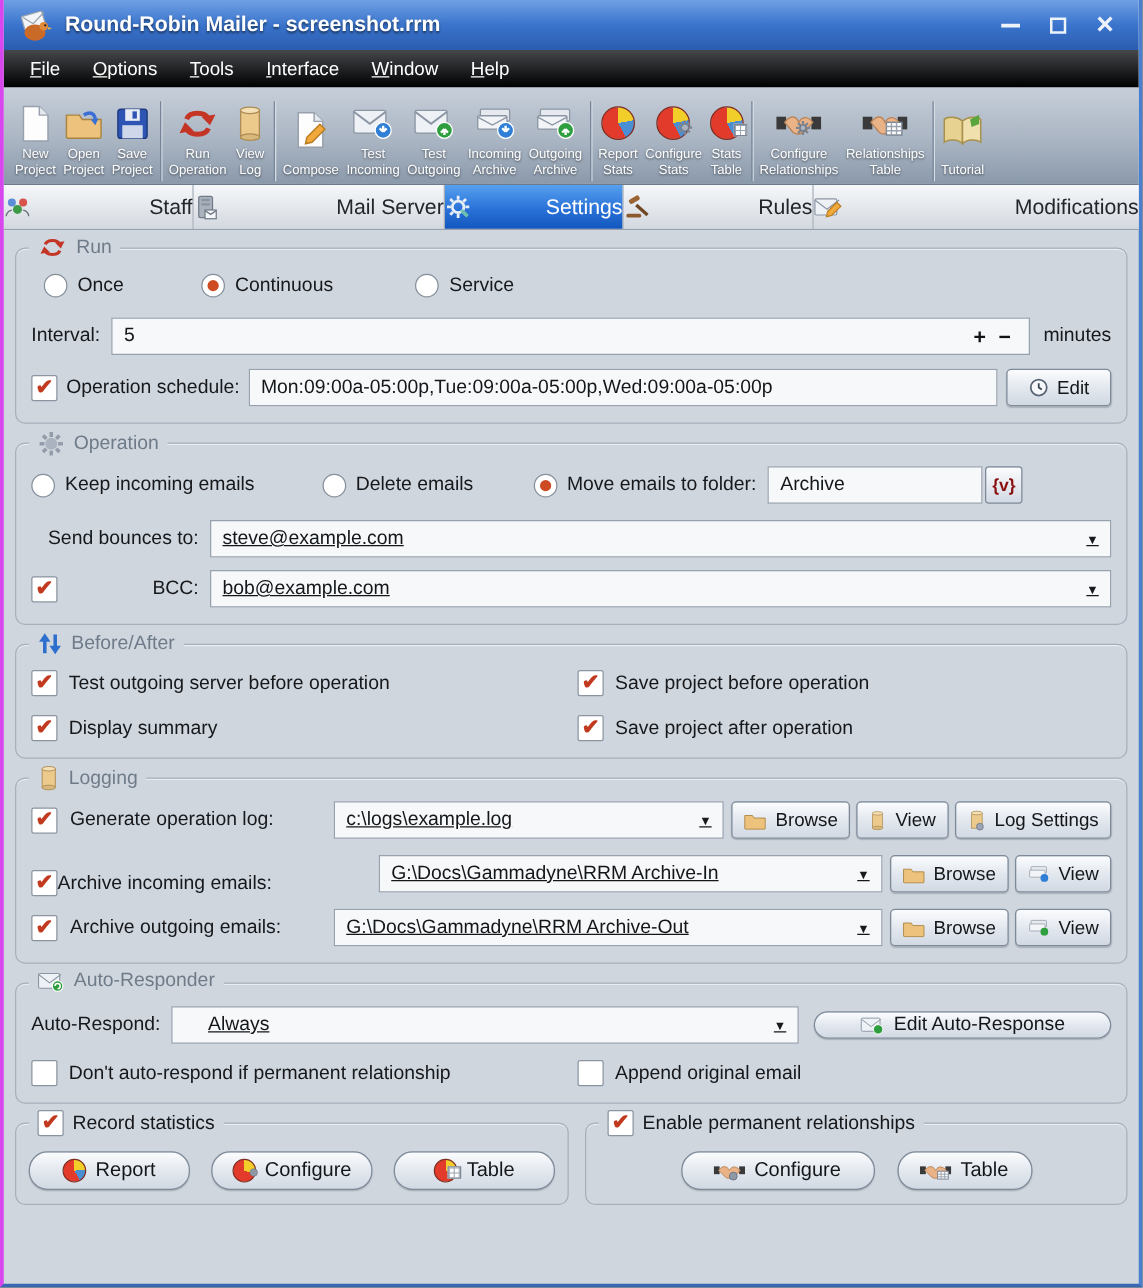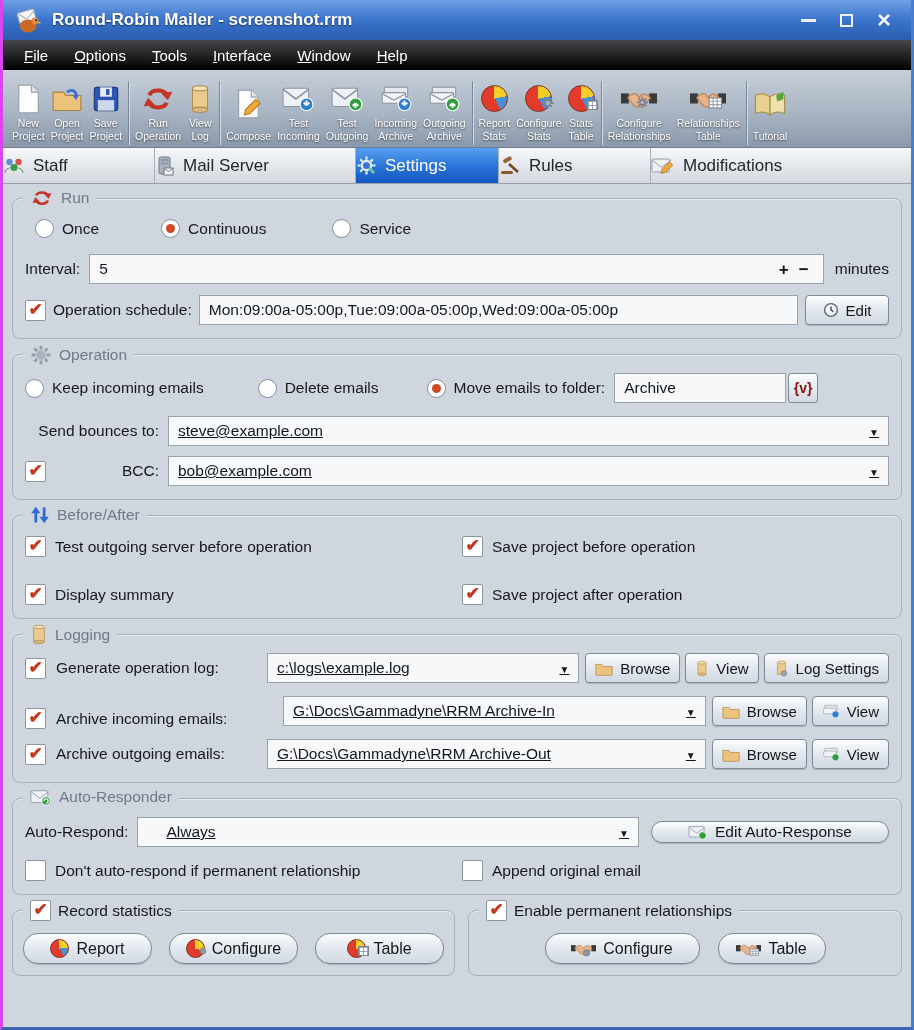--- a/index.html
+++ b/index.html
@@ -37,21 +37,21 @@
   .pie19 { position:relative; width:19px; height:19px; border-radius:50%; border:1px solid #7e2c20;
            background:conic-gradient(#f1ce2a 0 24%, #4a8fd4 24% 42%, #e33b2b 42% 100%); }
   .pie19.noblue { background:conic-gradient(#f1ce2a 0 30%, #e33b2b 30% 100%); }
   .overlay-br { position:absolute; right:-4px; bottom:-3px; }
   .mini-grid { width:11px; height:10px; background:#fdfdfd; border:1px solid #7b8593; display:inline-block;
                background-image:linear-gradient(#9aa4b0 1px, transparent 1px), linear-gradient(90deg,#9aa4b0 1px, transparent 1px);
                background-size:4px 4px; }
 
   
   .tabbar { height:36px; display:flex; background:#d7dbe1; border-bottom:1px solid #97a0ac; }
-  .tab { display:flex; align-items:center; justify-content:flex-start; gap:8px; font-size:17px; color:#23262a;
+  .tab { display:flex; align-items:center; justify-content:space-between; gap:8px; font-size:17px; color:#23262a;
          background:linear-gradient(180deg,#f6f8fa 0%,#d3d8df 100%); border-right:1px solid #a6aeb9; }
   .tab:last-child { border-right:none; }
   .tab.active { background:linear-gradient(180deg,#56a0ef 0%,#2a72d8 55%,#1257bd 100%); color:#fff; }
 
   
   .content { padding:14px 9px 0; }
   .group { position:relative; border:1px solid #a7b0bb; border-radius:8px; margin-bottom:15px;
            padding:18px 12px 13px; box-shadow:inset 0 1px 0 rgba(255,255,255,.55); }
   .legend { position:absolute; top:-11px; left:10px; background:#cfd6de; padding:0 7px;
             display:flex; align-items:center; gap:7px; color:#6f7b89; font-size:15.5px; }
@@ -83,21 +83,21 @@
 
   
   .cb { width:21px; height:21px; flex-shrink:0; background:#fff; border:1px solid #8b95a2; border-radius:2px;
         display:inline-flex; align-items:center; justify-content:center; }
   .cb.checked::after { content:"✔"; color:#c13a1f; font-size:17px; font-weight:bold; margin-top:-2px; }
   .radio { width:19px; height:19px; flex-shrink:0; border-radius:50%; background:#fff; border:1px solid #858f9c; position:relative; }
   .radio.sel::after { content:""; position:absolute; inset:4px; border-radius:50%; background:#cd4a22; }
   .check-item { display:flex; align-items:center; gap:9px; }
   .radio-item { display:flex; align-items:center; gap:8px; }
 
-  .two-col { display:grid; grid-template-columns:437px 1fr; row-gap:27px; }
+  .two-col { display:grid; grid-template-columns:437px 1fr; row-gap:15px; }
   .bottom-row { display:flex; gap:13px; }
 </style>
 </head>
 <body>
 
 <div class="window">
 
   <div class="titlebar">
     <svg width="27" height="27" viewBox="0 0 27 27">
       <rect x="3" y="4" width="17" height="11" rx="1" transform="rotate(-16 11 9)" fill="#f2f4f7" stroke="#9aa3af"></rect>
@@ -546,21 +546,21 @@
           <svg width="15" height="17" viewBox="0 0 24 28">
             <rect x="5" y="4" width="14" height="20" fill="#ecca8b" stroke="#ad8c55"></rect>
             <ellipse cx="12" cy="4" rx="7.2" ry="2.4" fill="#f5e0b5" stroke="#ad8c55"></ellipse>
             <circle cx="16" cy="22" r="4.5" fill="#9aa4b2" stroke="#6d7685"></circle>
             </svg>
           <span>Log Settings</span>
           </button>
       </div>
 
       <div class="row" style="margin-bottom:10px;">
-        <span style="width:258px; display:flex; align-items:center; gap:10px;margin-top:15px;">
+        <span style="width:278px; display:flex; align-items:center; margin-top:15px;">
           <span class="cb checked"></span>
           <span class="lbl">Archive incoming emails:</span>
         </span>
         <span class="field combo" style="flex:1;">
           <span>G:\Docs\Gammadyne\RRM Archive-In</span>
           <span class="arrow"></span>
         </span>
         <button class="btn" style="margin-left:6px;">
           <svg width="18" height="15" viewBox="0 0 26 22">
             <path d="M1 5h9l2 3h13v12a1 1 0 0 1-1 1H2a1 1 0 0 1-1-1z" fill="#ecc27c" stroke="#a9833f"></path>

